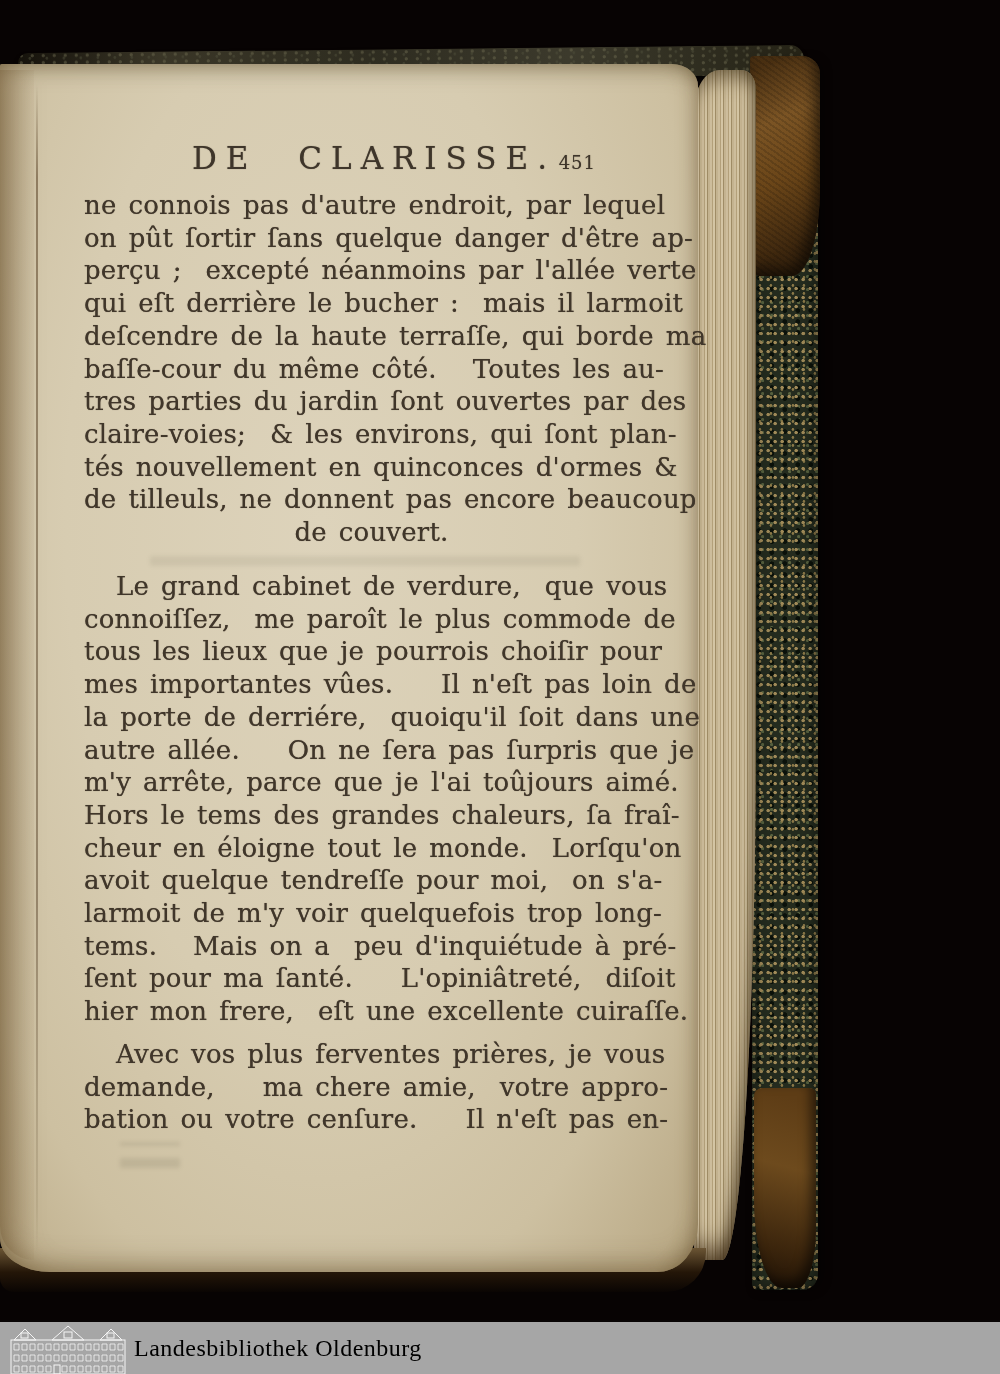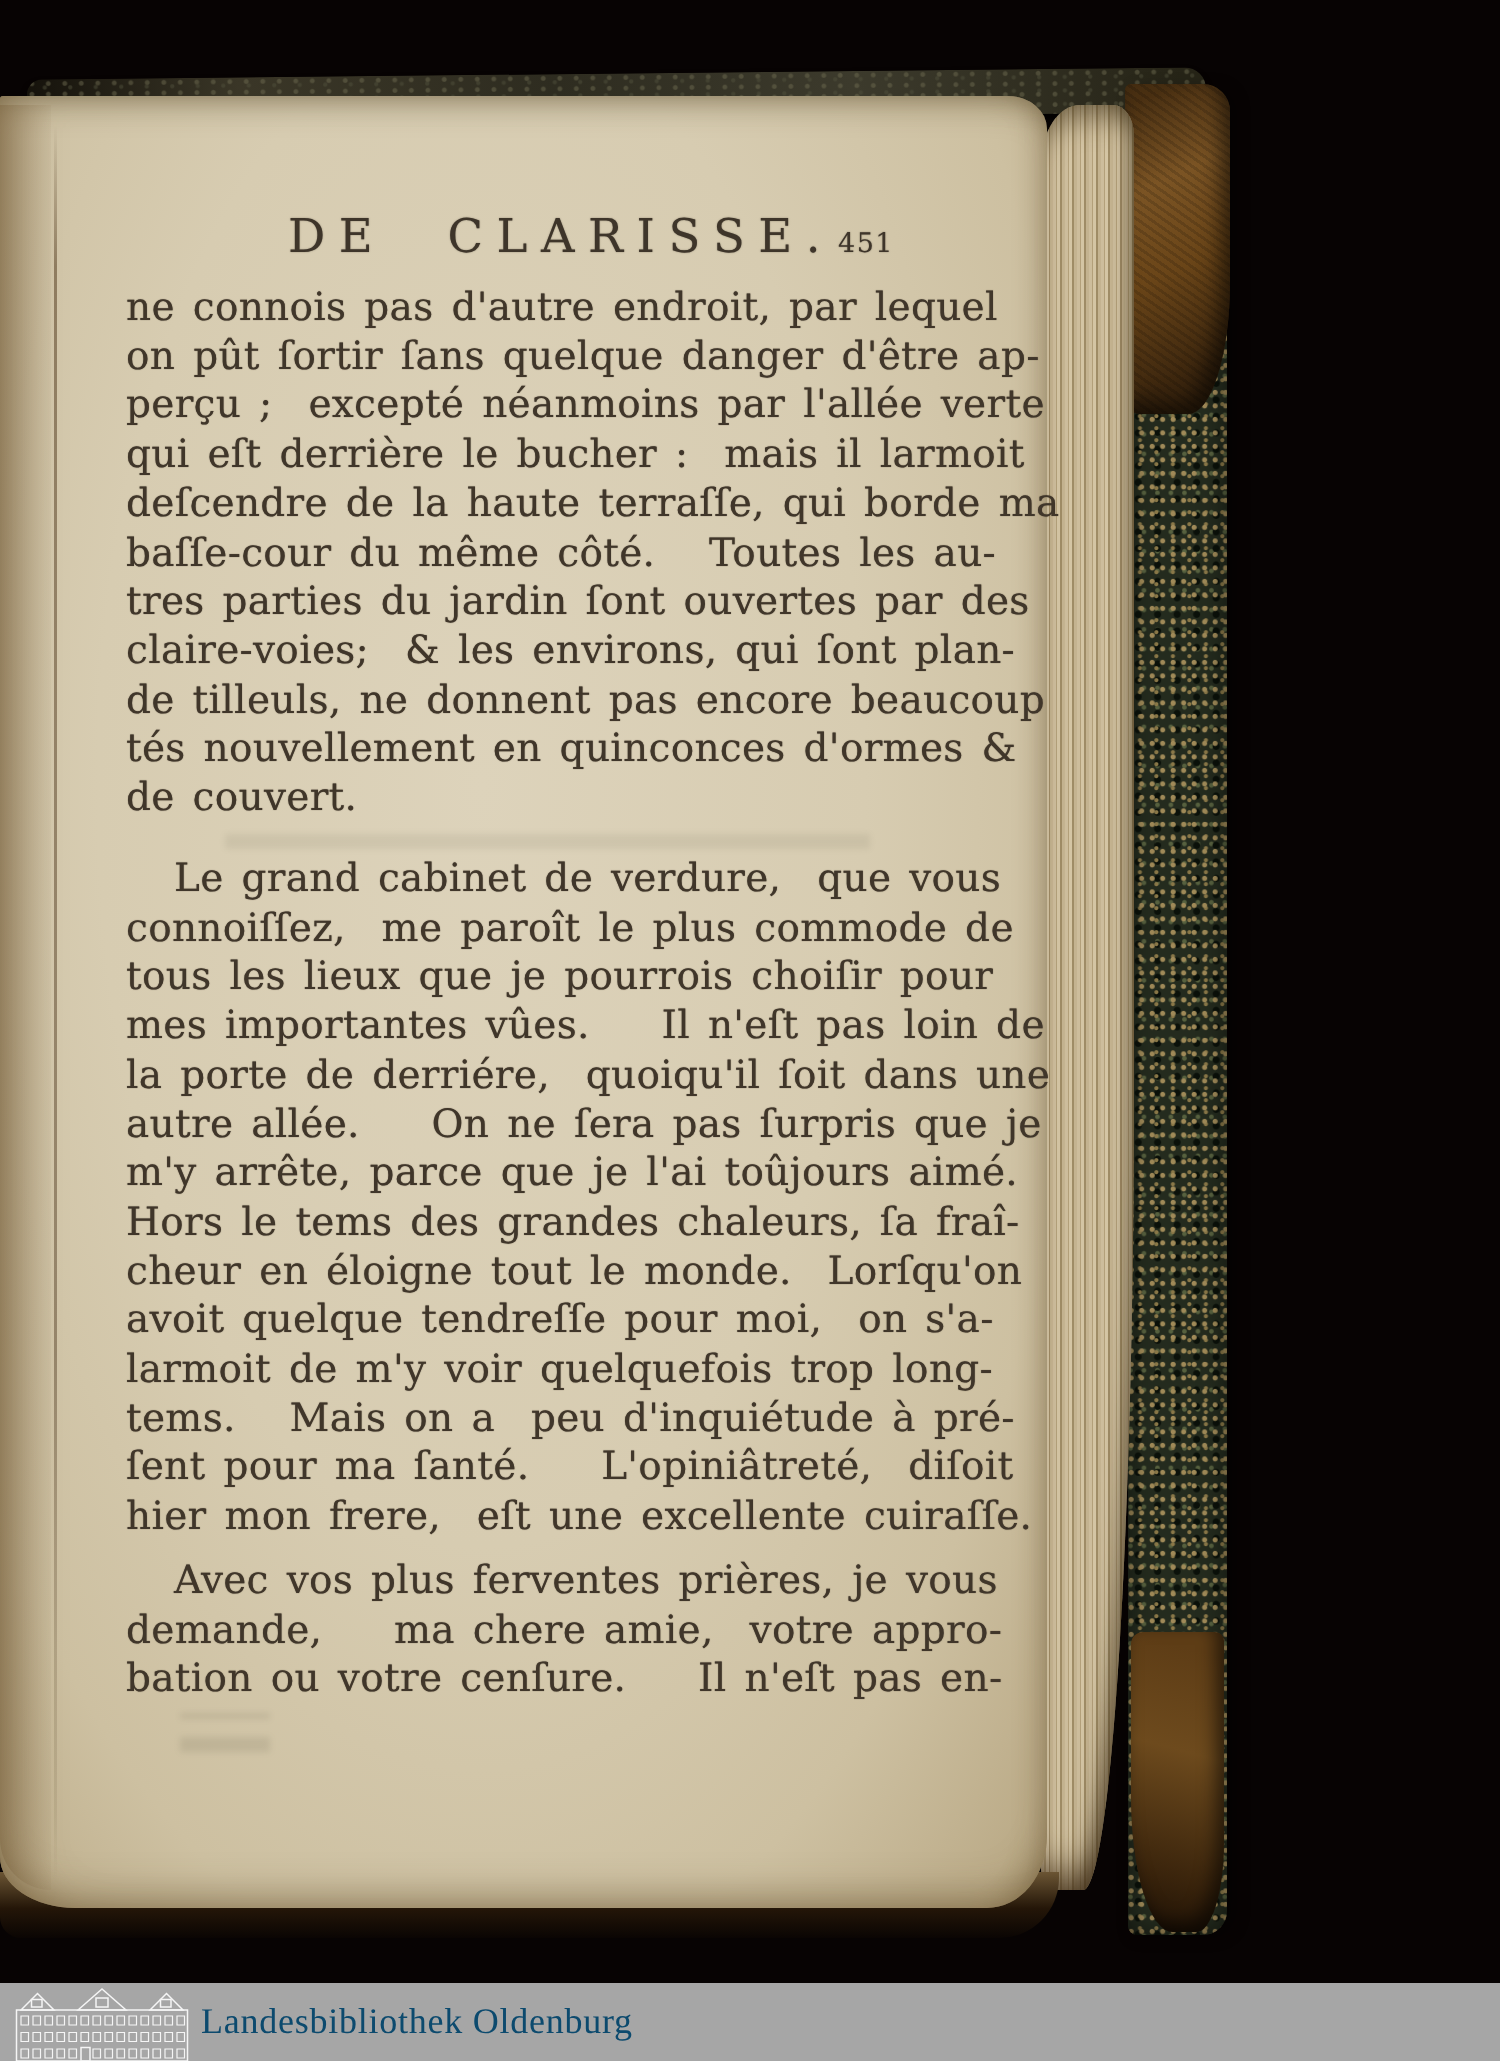--- a/index.html
+++ b/index.html
@@ -70,30 +70,30 @@
   .header-title{margin-left:108px;flex:1;font-size:31px;letter-spacing:9px;word-spacing:22px;
     text-shadow:0 0 1px rgba(62,53,42,.6);}
   .header-page-number{font-size:18px;letter-spacing:1px;text-shadow:0 0 1px rgba(62,53,42,.6);}
 
   .text-block{position:absolute;left:84px;width:575px;color:#40362a;font-size:26px;
     line-height:32.7px;letter-spacing:.2px;word-spacing:3.5px;
     text-shadow:0 0 0.7px rgba(58,48,36,.75);}
   #para1{top:189px;}
   #para2{top:570px;}
   #para3{top:1038px;}
-  .tl{white-space:pre;}
+  .tl{white-space:pre;text-align:center;}
   .indent{text-indent:32px;}
   .catchword{text-align:right;padding-right:28px;}
 
   
   .footer-bar{position:absolute;left:0;top:1322px;width:1000px;height:52px;background:#a6a6a6;
     display:flex;align-items:center;}
   .footer-logo{position:absolute;left:10px;top:3px;}
   .footer-label{margin-left:134px;font-family:"Liberation Serif",serif;font-size:24px;
-    color:#0c4a6e;letter-spacing:.5px;}
+    color:#000000;letter-spacing:.5px;}
 </style>
 </head>
 <body>
 
 <div id="scene">
 
   <div class="top-edge"></div>
   <div class="cover"></div>
   <div class="leather-top"></div>
   <div class="leather-bottom"></div>
@@ -113,22 +113,22 @@
 
   <div class="text-block" id="para1">
     <div class="tl">ne connois pas d'autre endroit, par lequel</div>
     <div class="tl">on pût ſortir ſans quelque danger d'être ap-</div>
     <div class="tl">perçu ;  excepté néanmoins par l'allée verte</div>
     <div class="tl">qui eſt derrière le bucher :  mais il larmoit</div>
     <div class="tl">deſcendre de la haute terraſſe, qui borde ma</div>
     <div class="tl">baſſe-cour du même côté.   Toutes les au-</div>
     <div class="tl">tres parties du jardin ſont ouvertes par des</div>
     <div class="tl">claire-voies;  &amp; les environs, qui ſont plan-</div>
+    <div class="tl">tés nouvellement en quinconces d'ormes &amp;</div>
     <div class="tl">de tilleuls, ne donnent pas encore beaucoup</div>
-    <div class="tl">tés nouvellement en quinconces d'ormes &amp;</div>
     <div class="tl">de couvert.</div>
   </div>
 
   <div class="text-block" id="para2">
     <div class="tl indent">Le grand cabinet de verdure,  que vous</div>
     <div class="tl">connoiſſez,  me paroît le plus commode de</div>
     <div class="tl">tous les lieux que je pourrois choiſir pour</div>
     <div class="tl">mes importantes vûes.    Il n'eſt pas loin de</div>
     <div class="tl">la porte de derriére,  quoiqu'il ſoit dans une</div>
     <div class="tl">autre allée.    On ne ſera pas ſurpris que je</div>

